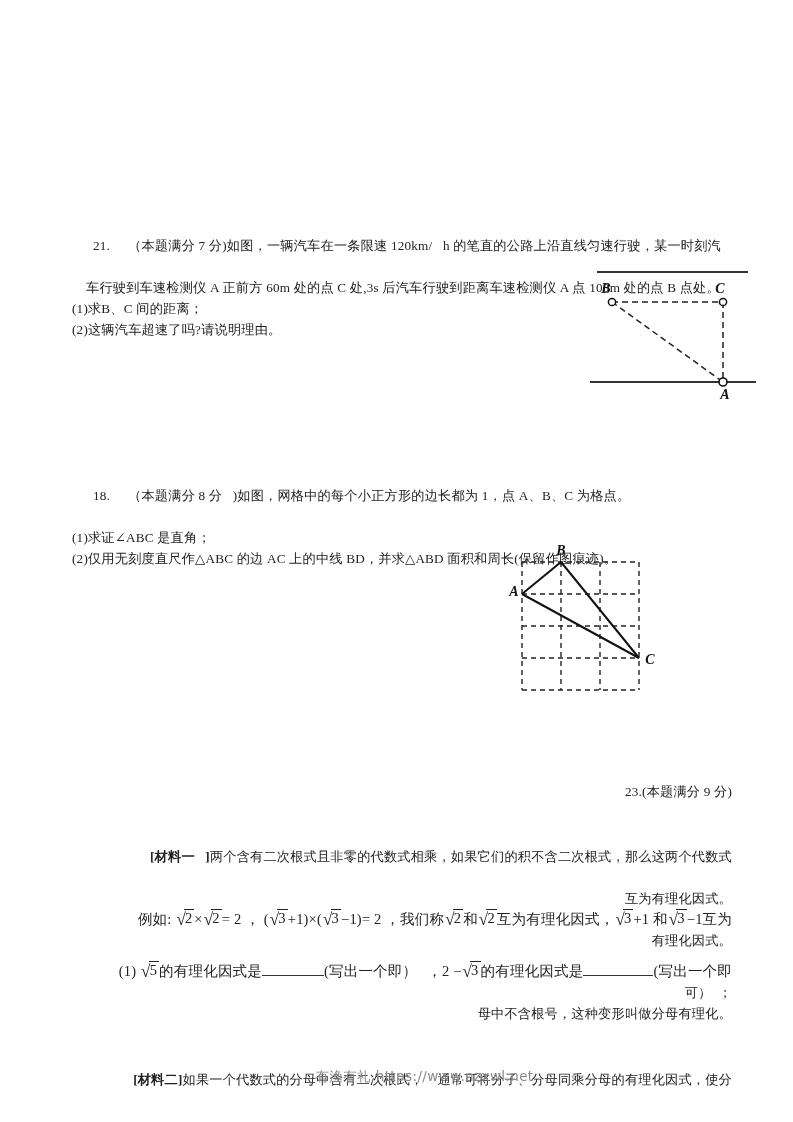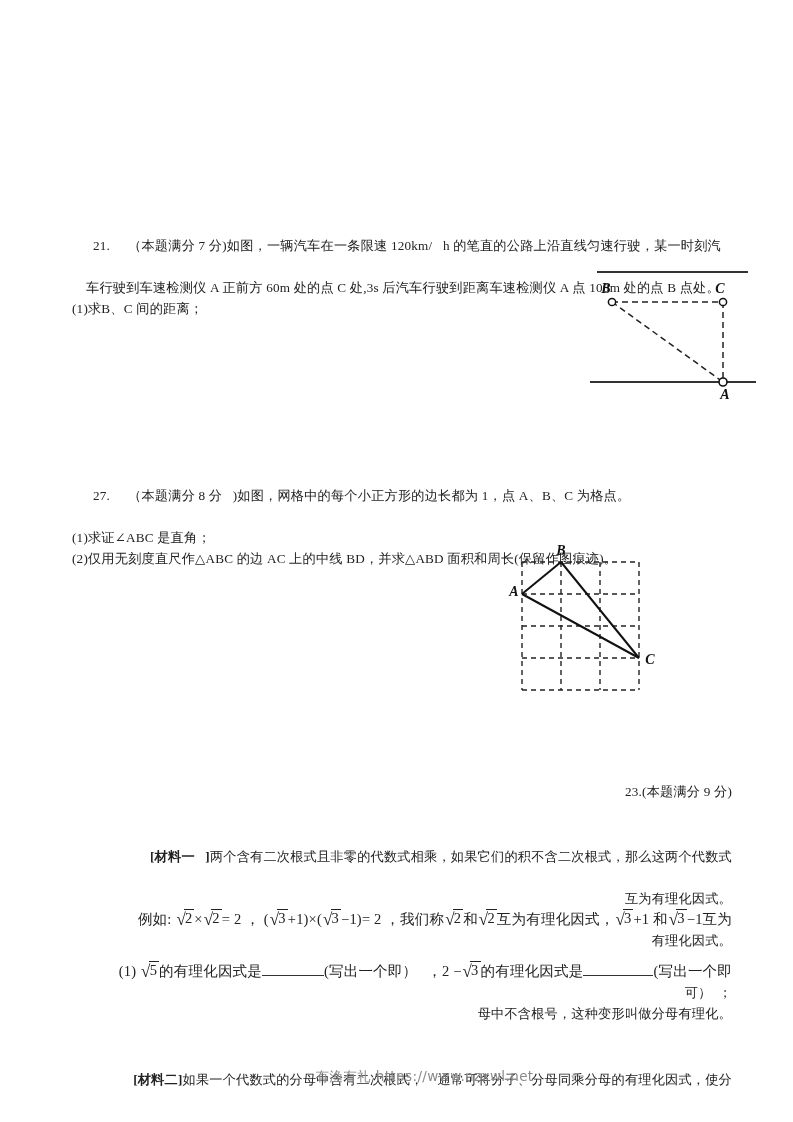--- a/index.html
+++ b/index.html
@@ -106,20 +106,21 @@
 <body>
 
 <div class="page">
 
   <div class="qblock" style="left:72px; top:214px; width:660px;">
     <div class="line">
       <span>21.</span><span style="display:inline-block;width:18px;"></span><span>（本题满分 7 分)如图，一辆汽车在一条限速 120km/   h 的笔直的公路上沿直线匀速行驶，某一时刻汽</span>
     </div>
     <div class="line hang">车行驶到车速检测仪 A 正前方 60m 处的点 C 处,3s 后汽车行驶到距离车速检测仪 A 点 100m 处的点 B 点处。</div>
     <div class="line">(1)求B、C 间的距离；</div>
+    <div class="line">(2)这辆汽车超速了吗?请说明理由。</div>
   </div>
 
   <div class="fig21" style="left:588px; top:262px;">
     <svg width="170" height="140" viewBox="0 0 170 140">
 
       <line x1="9" y1="10" x2="160" y2="10" stroke="#333" stroke-width="1.8"></line>
 
       <line x1="2" y1="120" x2="168" y2="120" stroke="#333" stroke-width="1.8"></line>
 
       <line x1="24" y1="40" x2="135" y2="40" stroke="#222" stroke-width="1.5" stroke-dasharray="6,4"></line>
@@ -133,21 +134,21 @@
       <circle cx="135" cy="120" r="4" fill="#fff" stroke="#111" stroke-width="1.6"></circle>
 
       <text class="fig-label" x="18" y="31" text-anchor="middle">B</text>
       <text class="fig-label" x="132" y="31" text-anchor="middle">C</text>
       <text class="fig-label" x="137" y="137" text-anchor="middle">A</text>
     </svg>
   </div>
 
   <div class="qblock" style="left:72px; top:464px; width:660px;">
     <div class="line">
-      <span>27.</span><span style="display:inline-block;width:18px;"></span><span>（本题满分 8 分   )如图，网格中的每个小正方形的边长都为 1，点 A、B、C 为格点。</span>
+      <span>18.</span><span style="display:inline-block;width:18px;"></span><span>（本题满分 8 分   )如图，网格中的每个小正方形的边长都为 1，点 A、B、C 为格点。</span>
     </div>
     <div class="line">(1)求证∠ABC 是直角；</div>
     <div class="line">(2)仅用无刻度直尺作△ABC 的边 AC 上的中线 BD，并求△ABD 面积和周长(保留作图痕迹)。</div>
   </div>
 
   <div class="fig22" style="left:508px; top:538px;">
     <svg width="190" height="165" viewBox="0 0 190 165">
       <g stroke="#222" stroke-width="1.4" stroke-dasharray="5,4">
 
         <line x1="14" y1="24" x2="14" y2="152"></line>

